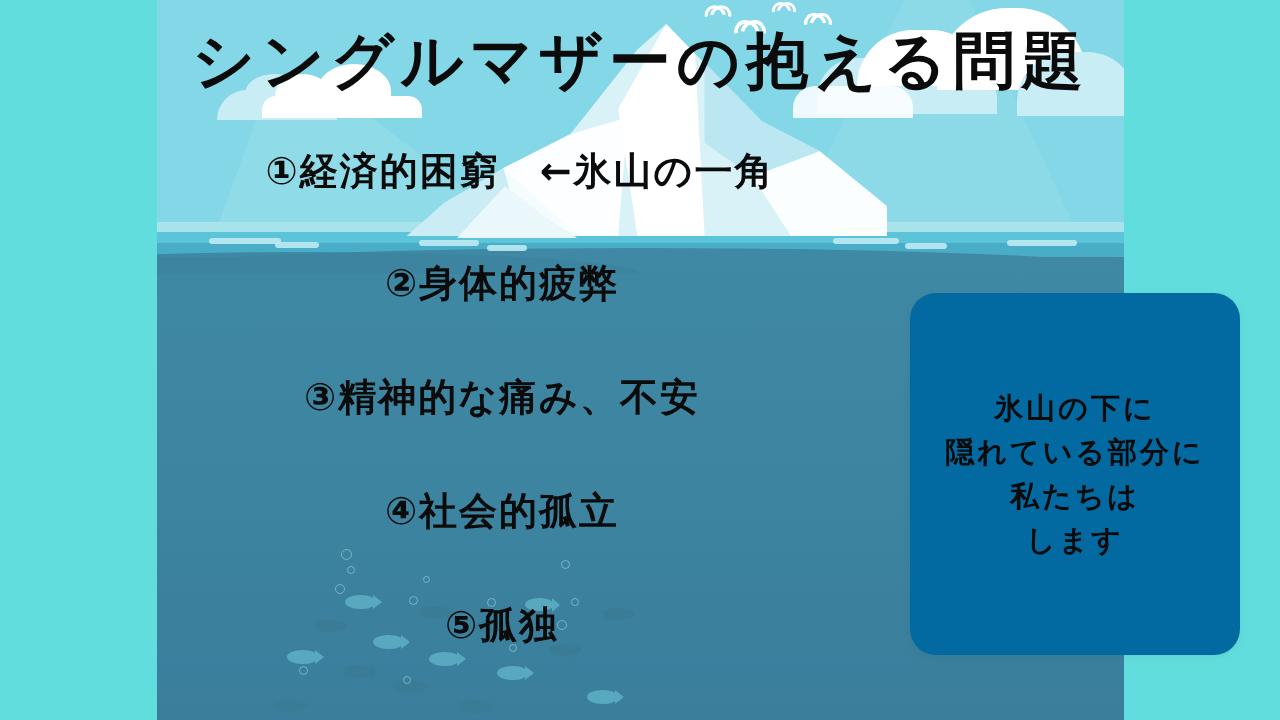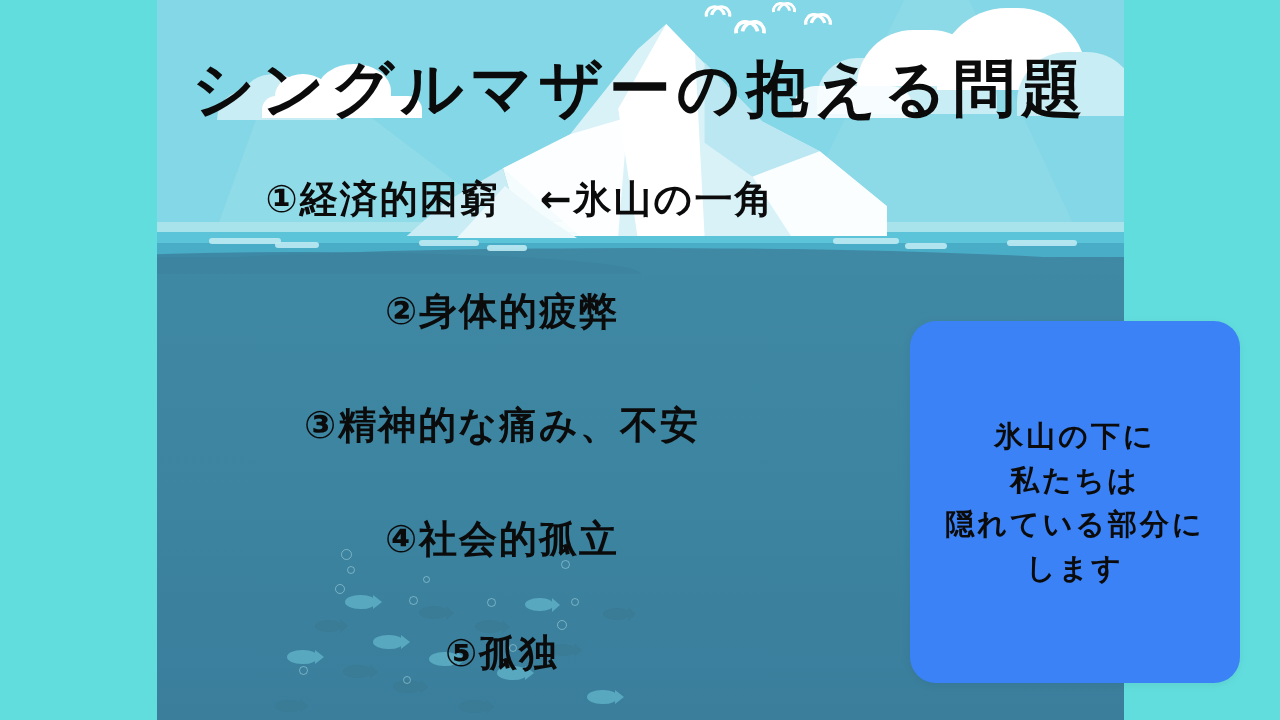--- a/index.html
+++ b/index.html
@@ -52,42 +52,42 @@
 
   
   .fish{position:absolute;}
   .fish .body{position:absolute;width:100%;height:100%;border-radius:50% 45% 45% 50%;}
   .fish .tail{position:absolute;right:-7px;top:50%;width:0;height:0;
     border-top:7px solid transparent;border-bottom:7px solid transparent;
     transform:translateY(-50%);}
   .bubble{position:absolute;border-radius:50%;border:1.5px solid rgba(190,232,240,.45);}
 
   
-  #textlayer{position:absolute;left:0;top:0;width:1280px;height:508px;margin-top:28px;}
+  #textlayer{position:absolute;left:0;top:0;width:1280px;height:508px;}
   .jp{font-family:"DejaVu Sans","Liberation Sans",sans-serif;color:#0b0b0b;}
 
   #title{
     position:absolute;left:157px;top:28px;width:967px;
     text-align:center;font-size:62px;font-weight:700;letter-spacing:6px;
     line-height:1.05;white-space:nowrap;
   }
   .item{
     position:absolute;width:1280px;text-align:center;
     font-size:38px;font-weight:700;letter-spacing:2px;white-space:nowrap;
   }
   #item1{top:146px;left:-120px;}
   #item2{top:258px;left:-138px;}
   #item3{top:372px;left:-138px;}
   #item4{top:486px;left:-138px;}
   #item5{top:600px;left:-138px;}
 
   
   #card{
     position:absolute;left:910px;top:293px;width:330px;height:362px;
-    background:#3b82f6;border-radius:26px;
+    background:#0369a1;border-radius:26px;
     display:flex;flex-direction:column;align-items:center;justify-content:center;
     box-shadow:0 2px 10px rgba(0,0,0,.06);
   }
   #card .line{
     font-size:29px;font-weight:700;letter-spacing:3px;line-height:1.52;
     color:#0b0b0b;text-align:center;white-space:nowrap;
   }
 </style>
 </head>
 <body>
@@ -263,18 +263,18 @@
     <div id="title" class="jp">シングルマザーの抱える問題</div>
 
     <div class="item jp" id="item1">①経済的困窮　←氷山の一角</div>
     <div class="item jp" id="item2">②身体的疲弊</div>
     <div class="item jp" id="item3">③精神的な痛み、不安</div>
     <div class="item jp" id="item4">④社会的孤立</div>
     <div class="item jp" id="item5">⑤孤独</div>
 
     <div id="card">
       <div class="line jp">氷山の下に</div>
+      <div class="line jp">隠れている部分に</div>
       <div class="line jp">私たちは</div>
-      <div class="line jp">隠れている部分に</div>
       <div class="line jp">します</div>
     </div>
   </div>
 </div>
 
 </body></html>

